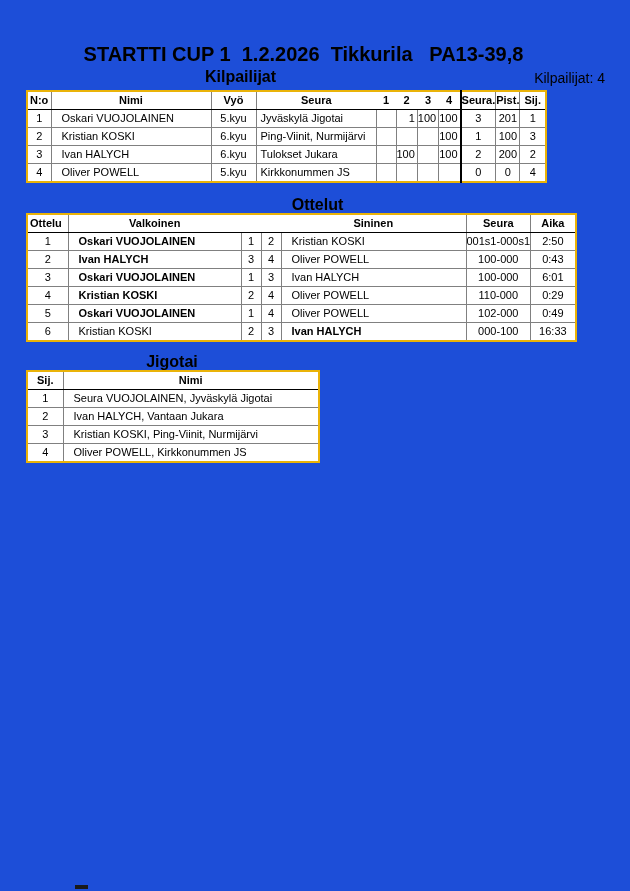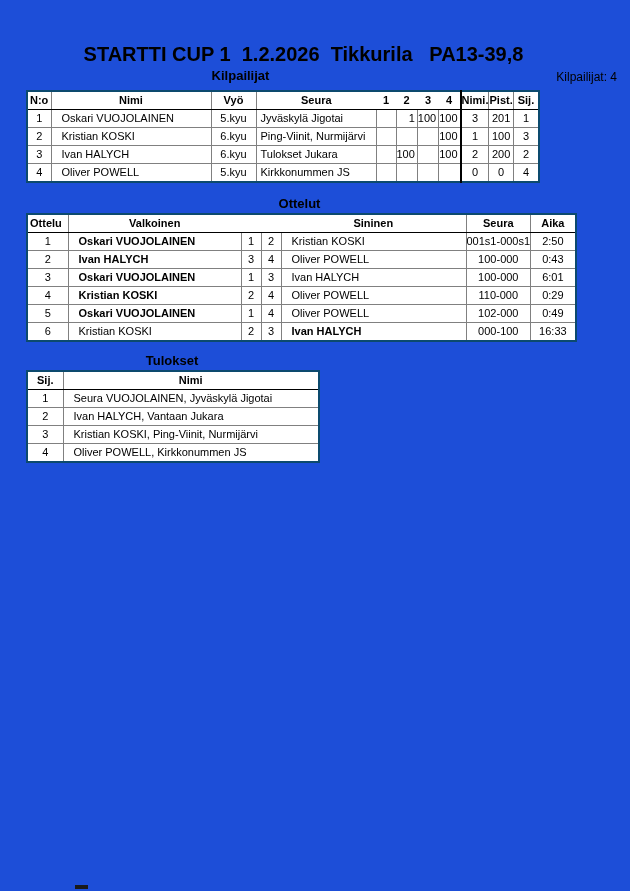--- a/index.html
+++ b/index.html
@@ -5,28 +5,28 @@
   html,body{margin:0;padding:0;background:#fff;}
   .page{
     position:relative;width:630px;height:891px;background:#1d4ed8;
     font-family:"Liberation Sans","DejaVu Sans",sans-serif;color:#000;
     overflow:hidden;
   }
   .title{
     position:absolute;top:43px;left:0;width:607px;text-align:center;
     font-size:20px;font-weight:bold;white-space:pre;
   }
-  .count{position:absolute;top:70px;right:13px;font-size:12px;}
-  .sec{position:absolute;font-size:13px;font-weight:bold;text-align:center;}
+  .count{position:absolute;top:70px;right:25px;font-size:14px;}
+  .sec{position:absolute;font-size:16px;font-weight:bold;text-align:center;}
   #sec-k{top:68px;left:26px;width:429px;}
-  #sec-o{top:196px;left:26px;width:547px;}
+  #sec-o{top:196px;left:44px;width:547px;}
   #sec-t{top:353px;left:26px;width:292px;}
   table{
     position:absolute;left:26px;border-collapse:collapse;table-layout:fixed;
-    border:2px solid #0c4a6e;background:#fff;
+    border:2px solid #eab308;background:#fff;
   }
   #tbl-k{top:90px;}
   #tbl-o{top:213px;}
   #tbl-t{top:370px;}
   th,td{
     border:1px solid #808080;font-size:11px;height:17px;line-height:17px;
     padding:0;overflow:hidden;white-space:nowrap;font-weight:normal;
   }
   th{font-weight:bold;border-bottom:1px solid #000;}
   .al{text-align:left}.ac{text-align:center}.ar{text-align:right}
@@ -62,21 +62,21 @@
       <thead>
         <tr>
           <th class="al pl1">N:o</th>
           <th class="ac">Nimi</th>
           <th class="ac">Vyö</th>
           <th class="ac">Seura</th>
           <th class="ac nv">1</th>
           <th class="ac nv">2</th>
           <th class="ac nv">3</th>
           <th class="ac nv">4</th>
-          <th class="ac thl">Nimi.</th>
+          <th class="ac thl">Seura.</th>
           <th class="ac">Pist.</th>
           <th class="ac">Sij.</th>
         </tr>
       </thead>
       <tbody>
         <tr>
           <td class="ac">1</td>
           <td class="al pl10">Oskari VUOJOLAINEN</td>
           <td class="ac">5.kyu</td>
           <td class="al pl4">Jyväskylä Jigotai</td>
@@ -203,21 +203,21 @@
           <td class="al pl10">Kristian KOSKI</td>
           <td class="ac">2</td>
           <td class="ac">3</td>
           <td class="al pl10 b">Ivan HALYCH</td>
           <td class="ac">000-100</td>
           <td class="ac">16:33</td>
         </tr>
       </tbody>
     </table>
 
-  <div class="sec" id="sec-t">Tulokset</div>
+  <div class="sec" id="sec-t">Jigotai</div>
   <table id="tbl-t">
       <colgroup>
         <col style="width: 36px;">
         <col style="width: 256px;">
       </colgroup>
       <thead>
         <tr>
           <th class="ac">Sij.</th>
           <th class="ac">Nimi</th>
         </tr>

